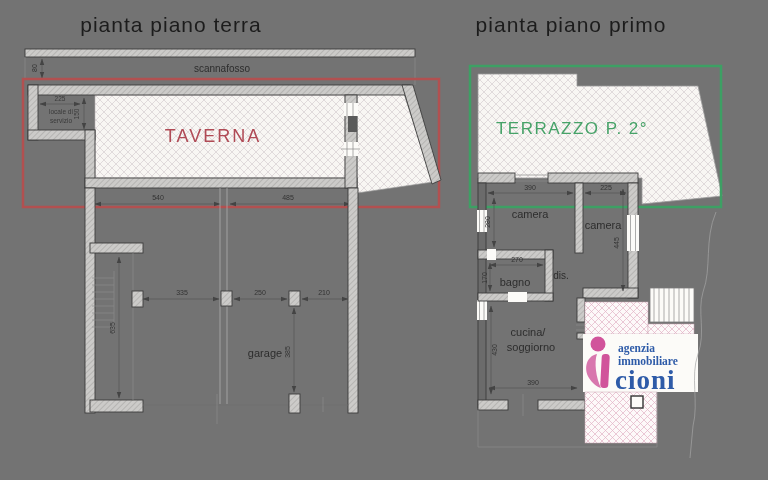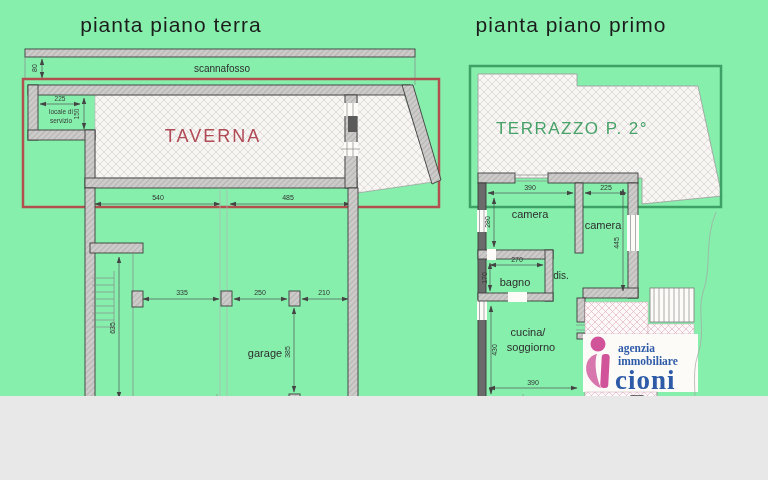--- a/index.html
+++ b/index.html
@@ -1,16 +1,16 @@
 <!DOCTYPE html>
 <html><head>
 <meta charset="utf-8">
 <style>
   html,body{margin:0;padding:0;background:#e8e8e8;}
-  .stage{width:768px;height:396px;position:relative;background:#86efac;overflow:hidden;
+  .stage{width:768px;height:480px;position:relative;background:#737373;overflow:hidden;
          font-family:"Liberation Sans", sans-serif;}
   svg{position:absolute;inset:0;}
   .title{font-size:21px;fill:#1c1c1c;letter-spacing:1px;}
   .room{font-size:11px;fill:#2d2d2d;}
   .room-sm{font-size:10px;fill:#2d2d2d;}
   .tiny{font-size:6.5px;fill:#3a3a3a;}
   .dim{font-size:7px;fill:#333;}
   .big-red{font-size:18px;fill:#b04a55;letter-spacing:2px;}
   .big-green{font-size:17px;fill:#46a268;letter-spacing:1.5px;}
   .wallstroke{stroke:#3d3d3d;stroke-width:0.9;}

